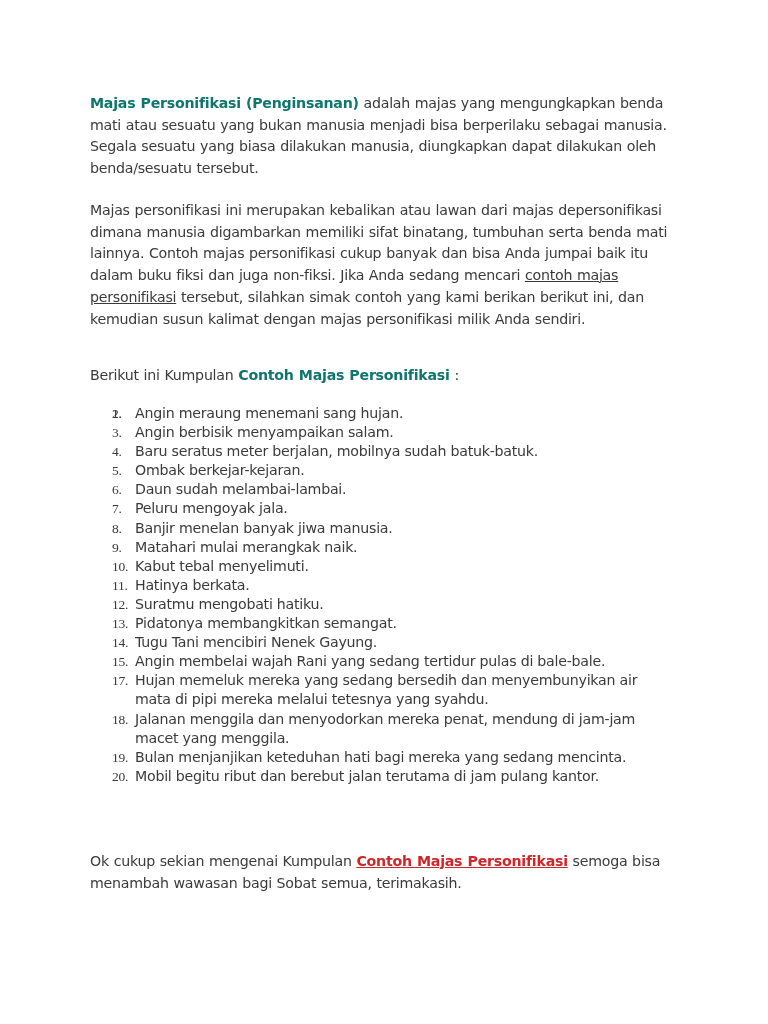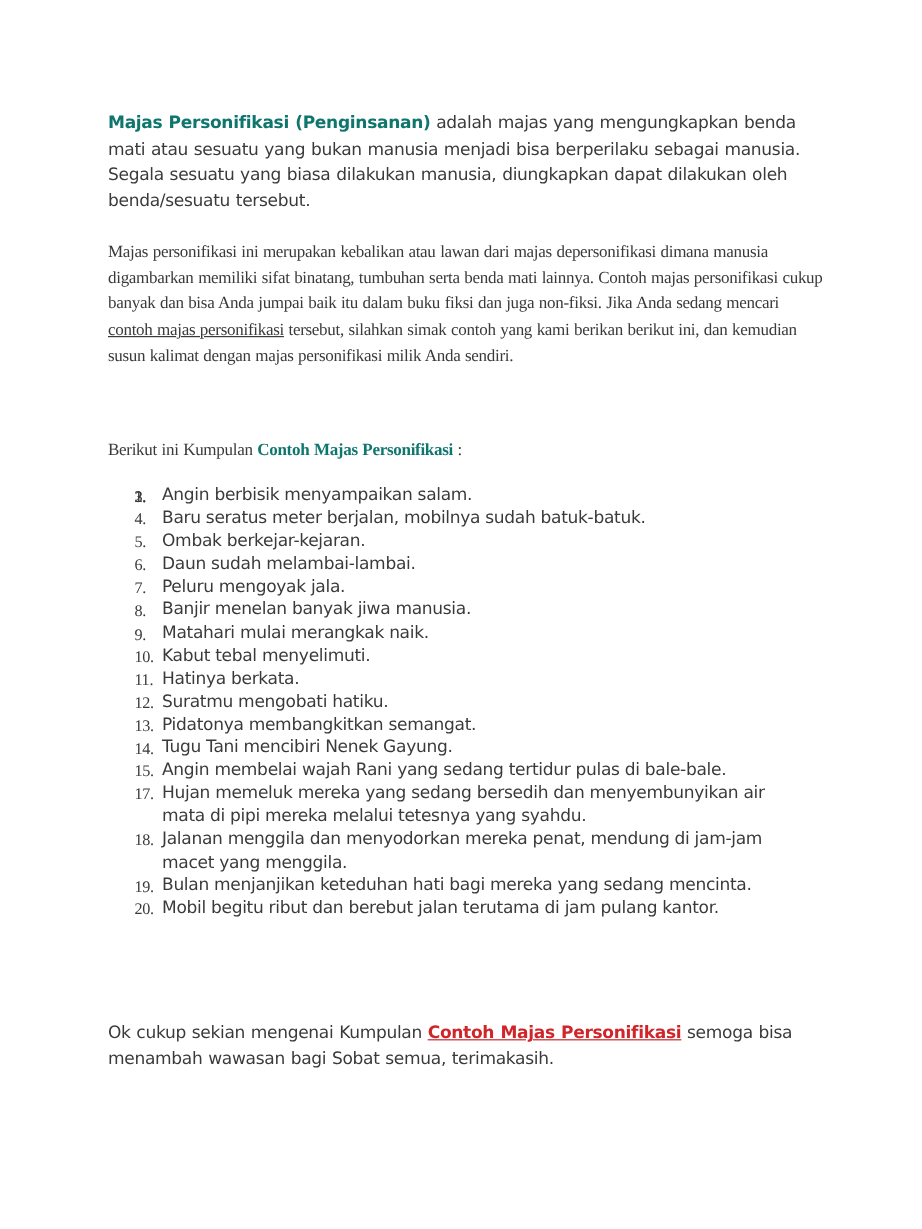--- a/index.html
+++ b/index.html
@@ -9,21 +9,21 @@
       color: #3a3a3a;
     }
     .page {
       position: absolute; left: 90px; top: 93px; width: 600px;
     }
     .para {
       font-size: 14.2px; line-height: 21.7px; margin: 0;
       letter-spacing: -0.25px;
       word-spacing: 0.5px;
     }
-    .para + .para { margin-top: 0; font-family: Liberation Serif, serif; }
+    .para + .para { margin-top: 0; }
     .p1 { position: absolute; top: 0; left: 0; width: 600px; }
     .p2 { position: absolute; top: 107px; left: 0; width: 600px; }
     .p3 { position: absolute; top: 272px; left: 0; width: 600px; }
     .p4 { position: absolute; top: 758px; left: 0; width: 600px; }
     strong { color: #0f766e; font-weight: bold; }
     .u-link { color: #3a3a3a; text-decoration: underline; text-decoration-thickness: 1px; }
     .red-link { color: #d0262a; font-weight: bold; text-decoration: underline; text-decoration-thickness: 1px; }
     ol.examples {
       position: absolute; top: 311px; left: 0; width: 560px;
       list-style: none; margin: 0; padding: 0;
@@ -50,21 +50,21 @@
   <p class="para p2">
     <span>Majas personifikasi ini merupakan kebalikan atau lawan dari majas depersonifikasi dimana manusia digambarkan memiliki sifat binatang, tumbuhan serta benda mati lainnya. Contoh majas personifikasi cukup banyak dan bisa Anda jumpai baik itu dalam buku fiksi dan juga non-fiksi. Jika Anda sedang mencari </span><a class="u-link">contoh majas personifikasi</a><span> tersebut, silahkan simak contoh yang kami berikan berikut ini, dan kemudian susun kalimat dengan majas personifikasi milik Anda sendiri.</span>
   </p>
 
   <p class="para p3">
     <span>Berikut ini Kumpulan </span><strong>Contoh Majas Personifikasi</strong><span> :</span>
   </p>
 
   <ol class="examples">
     <li><span class="num">1.</span></li>
-    <li><span class="num">2.</span></li>
+    <li><span class="num">2.</span><span>Angin meraung menemani sang hujan.</span></li>
     <li><span class="num">3.</span><span>Angin berbisik menyampaikan salam.</span></li>
     <li><span class="num">4.</span><span>Baru seratus meter berjalan, mobilnya sudah batuk-batuk.</span></li>
     <li><span class="num">5.</span><span>Ombak berkejar-kejaran.</span></li>
     <li><span class="num">6.</span><span>Daun sudah melambai-lambai.</span></li>
     <li><span class="num">7.</span><span>Peluru mengoyak jala.</span></li>
     <li><span class="num">8.</span><span>Banjir menelan banyak jiwa manusia.</span></li>
     <li><span class="num">9.</span><span>Matahari mulai merangkak naik.</span></li>
     <li><span class="num">10.</span><span>Kabut tebal menyelimuti.</span></li>
     <li><span class="num">11.</span><span>Hatinya berkata.</span></li>
     <li><span class="num">12.</span><span>Suratmu mengobati hatiku.</span></li>

